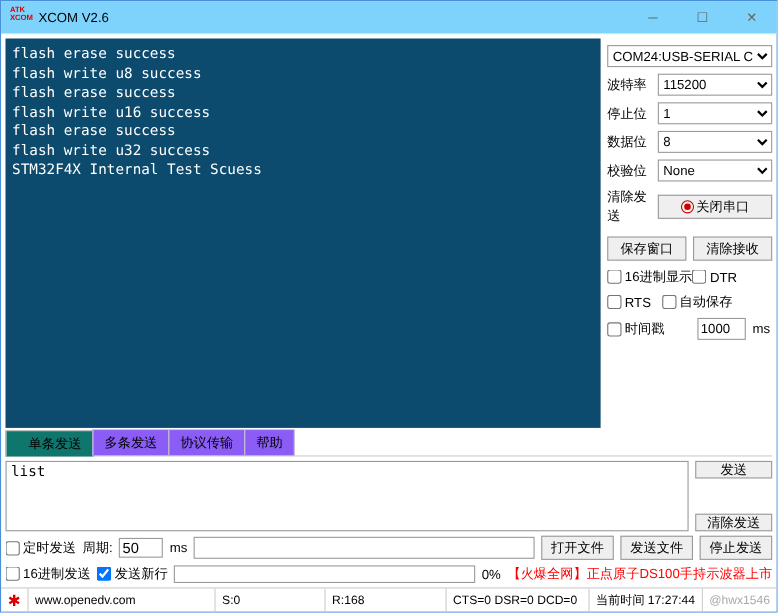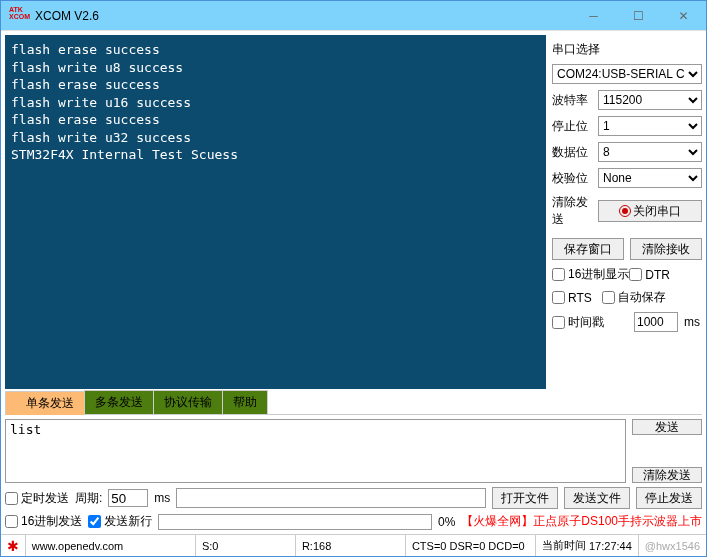--- a/index.html
+++ b/index.html
@@ -19,22 +19,22 @@
 .side .row { display: flex; align-items: center; gap: 6px; }
 .side .row .lbl { width: 40px; }
 .side .row select, .side .row input[type=text] { flex: 1; }
 .btn { height: 22px; border: 1px solid #999; background: #efefef; font-size: 12px; cursor: pointer; display: inline-flex; align-items: center; justify-content: center; padding: 0 8px; }
 .btn-row { display: flex; gap: 6px; }
 .rec { width: 12px; height: 12px; border-radius: 50%; border: 1px solid #c00; display: inline-block; position: relative; margin-right: 2px; }
 .rec::after { content: ""; position: absolute; inset: 2px; border-radius: 50%; background: #c00; }
 .chk { display: flex; align-items: center; gap: 3px; font-size: 12px; }
 .chk input { margin: 0; }
 .tabs { display: flex; border-bottom: 1px solid #ccc; height: 22px; align-items: flex-end; }
-.tab { padding: 3px 10px; border: 1px solid #ccc; border-bottom: none; background: #4d7c0f; font-size: 12px; cursor: pointer; margin-right: -1px; position: relative; }
-.tab.active { background: #fdba74; top: 1px; padding-left: 20px; }
+.tab { padding: 3px 10px; border: 1px solid #ccc; border-bottom: none; background: #8b5cf6; font-size: 12px; cursor: pointer; margin-right: -1px; position: relative; }
+.tab.active { background: #0f766e; top: 1px; padding-left: 20px; }
 .sendarea { display: flex; gap: 6px; }
 .sendarea textarea { flex: 1; height: 64px; resize: none; font-family: "NSimSun", monospace; font-size: 13px; padding: 2px 4px; border: 1px solid #999; }
 .sendbtns { width: 70px; display: flex; flex-direction: column; gap: 8px; justify-content: space-between; }
 .sendbtns .btn { height: 16px; }
 .row2 { display: flex; align-items: center; gap: 6px; }
 .progress { flex: 1; height: 16px; border: 1px solid #999; background: #fff; }
 .link { color: #00f; text-decoration: none; }
 .status { display: flex; align-items: center; border-top: 1px solid #ccc; height: 22px; font-size: 11px; }
 .status .gear { color: #d00; padding: 0 6px; font-size: 14px; }
 .status .cell { padding: 0 6px; border-left: 1px solid #ccc; height: 100%; display: flex; align-items: center; }
@@ -61,21 +61,20 @@
   <div class="body">
     <div class="top">
       <div class="console">flash erase success
 flash write u8 success
 flash erase success
 flash write u16 success
 flash erase success
 flash write u32 success
 STM32F4X Internal Test Scuess</div>
       <div class="side">
-        <div class="lbl">串口选择</div>
         <select><option>COM24:USB-SERIAL CH34</option></select>
 
         <div class="row">
             <span class="lbl">波特率</span>
           <select><option>115200</option></select>
           </div>
         <div class="row">
             <span class="lbl">停止位</span>
           <select><option>1</option></select>
           </div>

